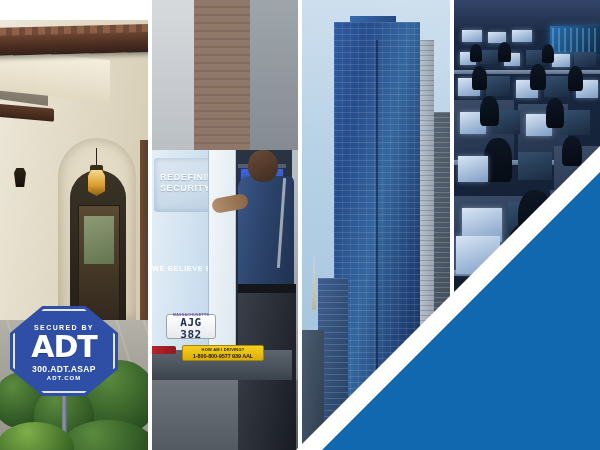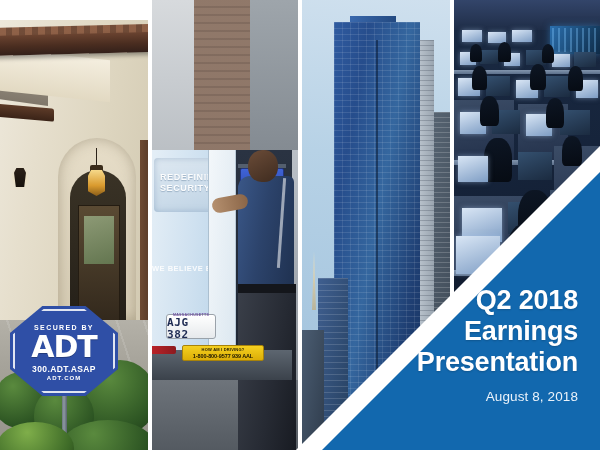--- a/index.html
+++ b/index.html
@@ -258,21 +258,21 @@
   }
   .van-plate {
     position:absolute; left:14px; top:314px; width:50px; height:25px;
     background:linear-gradient(180deg,#ffffff,#e6e9ec);
     border:1px solid #9aa2aa; border-radius:3px;
     display:flex; flex-direction:column; align-items:center; justify-content:center;
   }
   .plate-state { font-size:3.6px; color:#6d4ea0; font-weight:700; letter-spacing:.3px; }
   .plate-num {
     font-size:11px; font-weight:800; color:#1d2a52; letter-spacing:.6px;
-    font-family:"DejaVu Sans Mono", monospace; line-height:12px;
+    font-family:"DejaVu Sans Mono", monospace; line-height:12px;text-align:center;
   }
   .van-taillight {
     position:absolute; left:-4px; top:346px; width:28px; height:8px;
     background:linear-gradient(90deg,#c0252a,#8c1a1f); border-radius:2px;
   }
   .driving-sticker {
     position:absolute; left:30px; top:345px; width:82px; height:16px;
     background:linear-gradient(180deg,#f5d020,#dcae07);
     border:1px solid #a8830a; border-radius:2px;
     display:flex; flex-direction:column; align-items:center; justify-content:center;
@@ -562,22 +562,14 @@
     <div class="desk" style="left:0; top:270px; width:96px; height:6px;"></div>
     <div class="mon" style="left:2px;  top:236px; width:44px; height:38px;"></div>
     <div class="figure" style="left:52px; top:224px; width:40px; height:72px; border-radius:42% 42% 10% 10%;"></div>
     <div class="desk" style="left:0; top:300px; width:110px; height:8px;"></div>
     <div class="figure" style="left:10px; top:296px; width:36px; height:26px; border-radius:50% 50% 30% 30%;"></div>
   </div>
 
   <div class="wedge-white"></div>
   <div class="wedge-blue" style="background: rgb(18, 104, 174);"></div>
 
-  <div class="title-block">
-    <div class="title-main">
-      <div>Q2 2018</div>
-      <div>Earnings</div>
-      <div>Presentation</div>
-    </div>
-    <div class="title-date">August 8, 2018</div>
-  </div>
 
 </div>
 
 </body></html>

